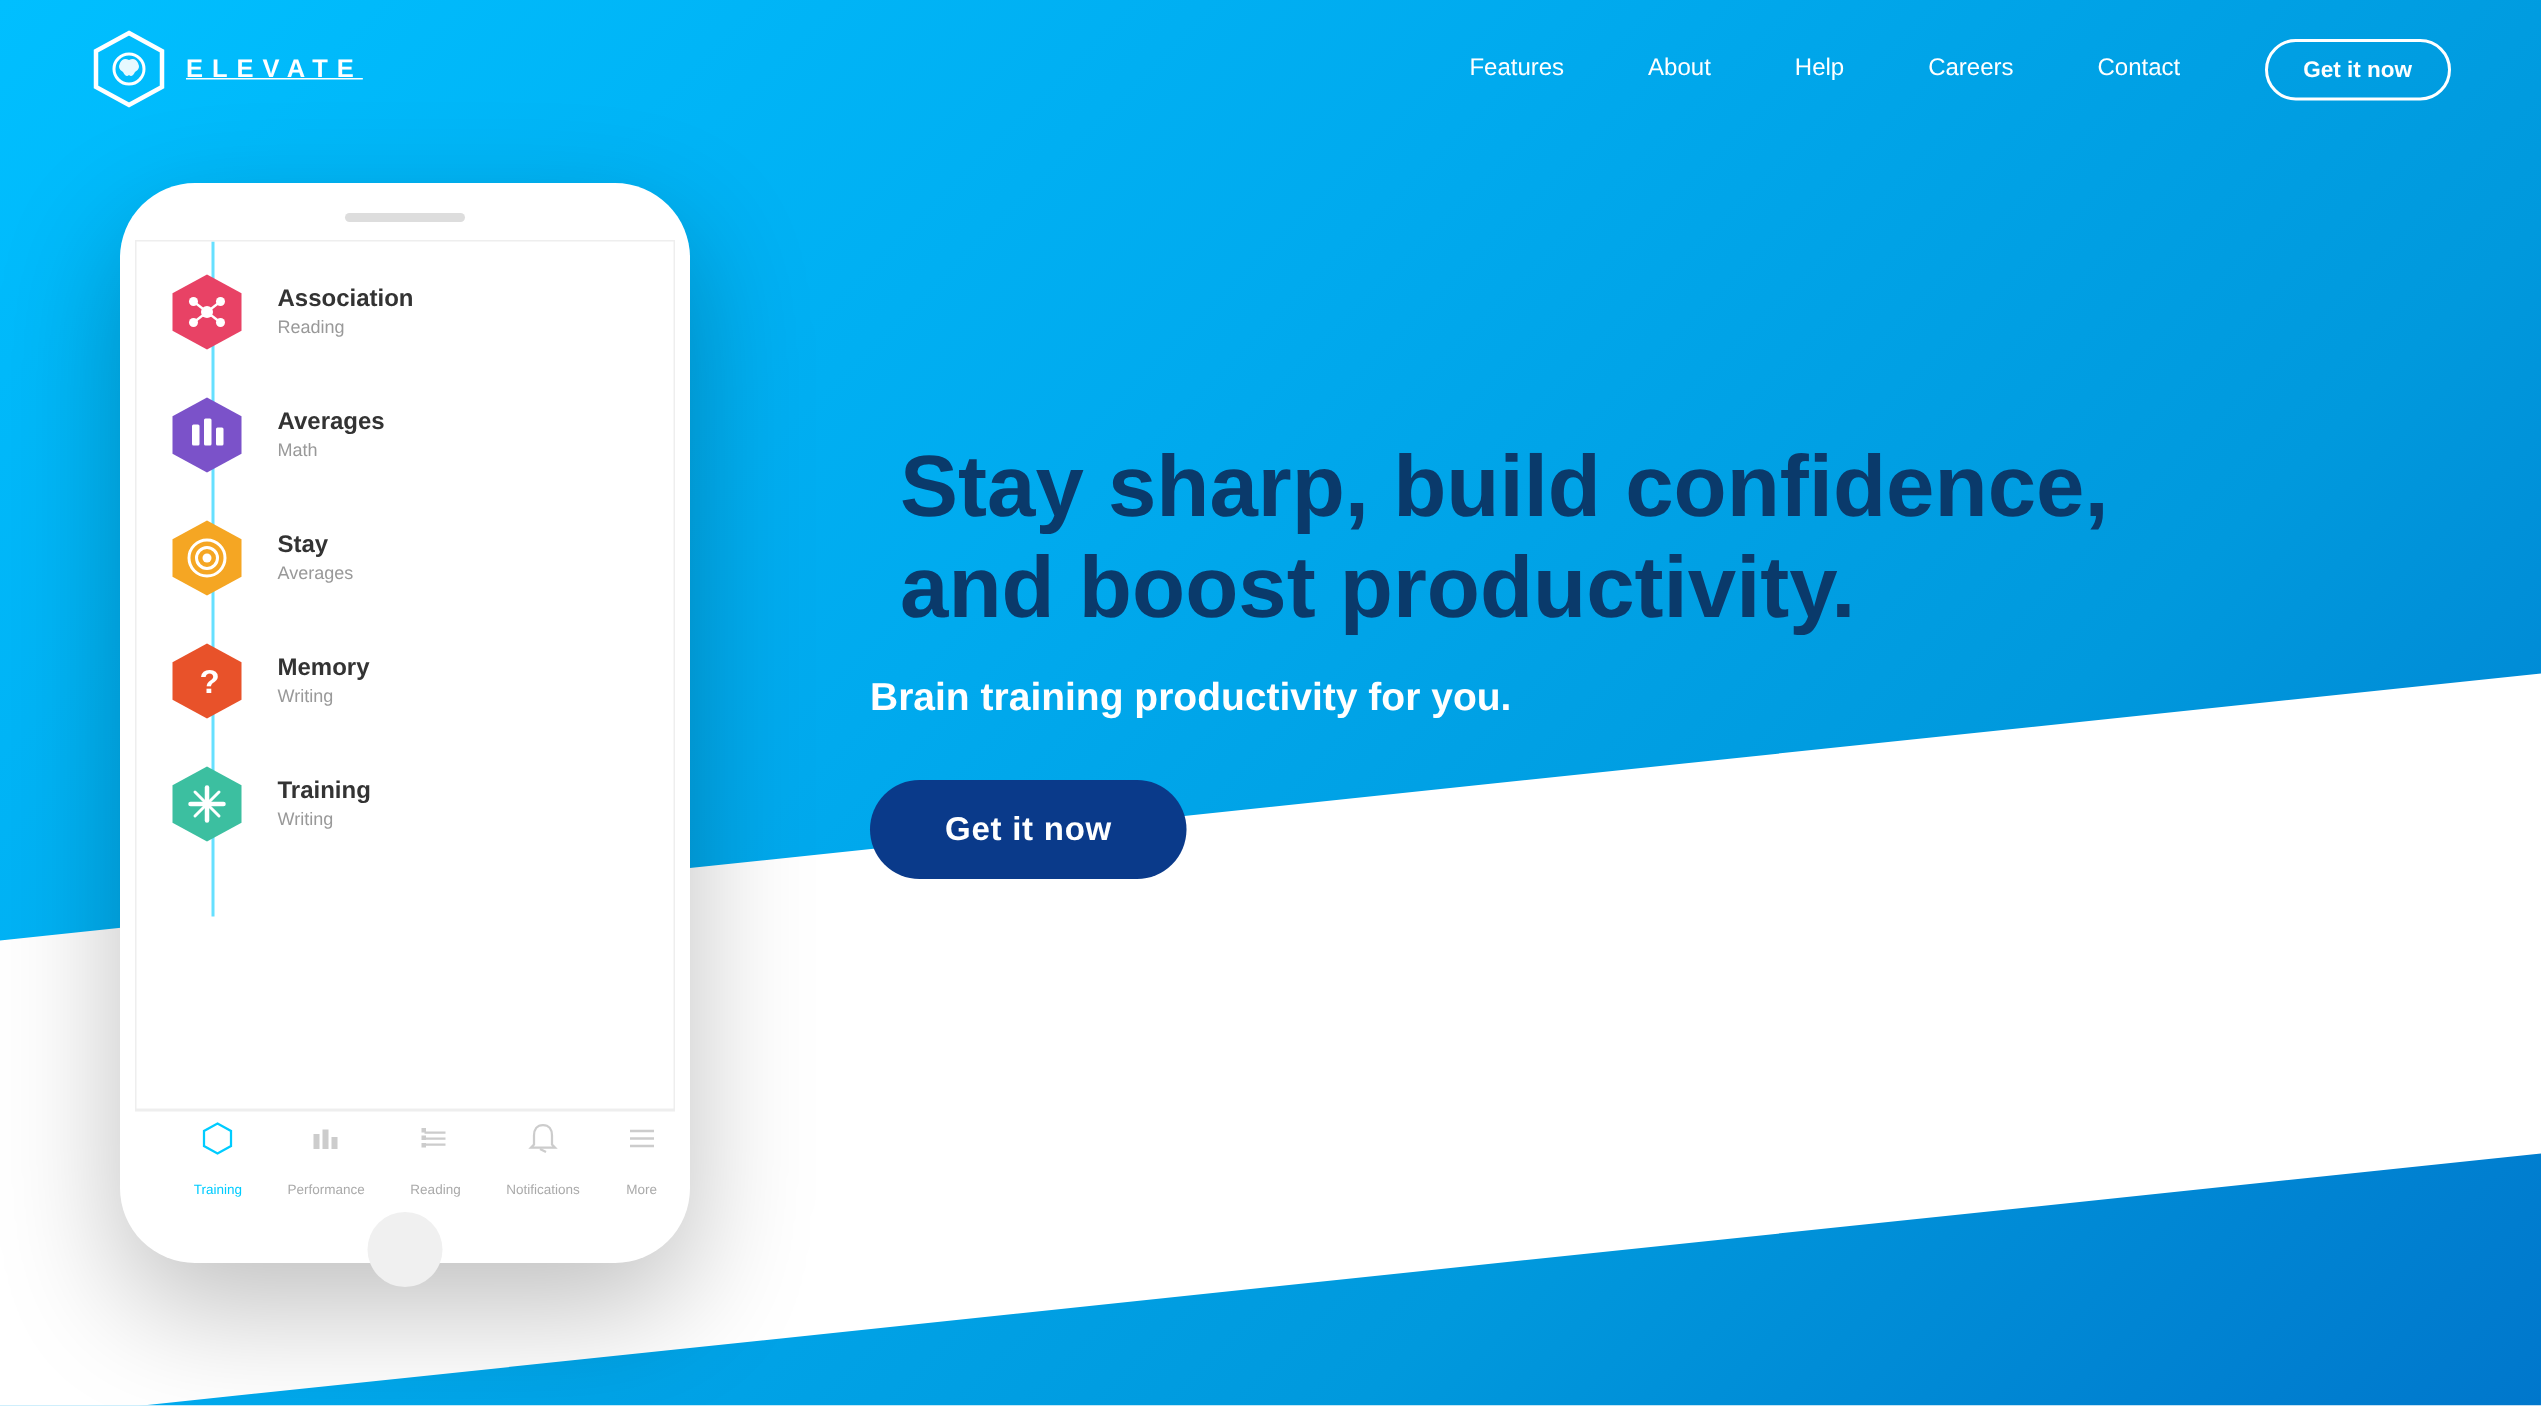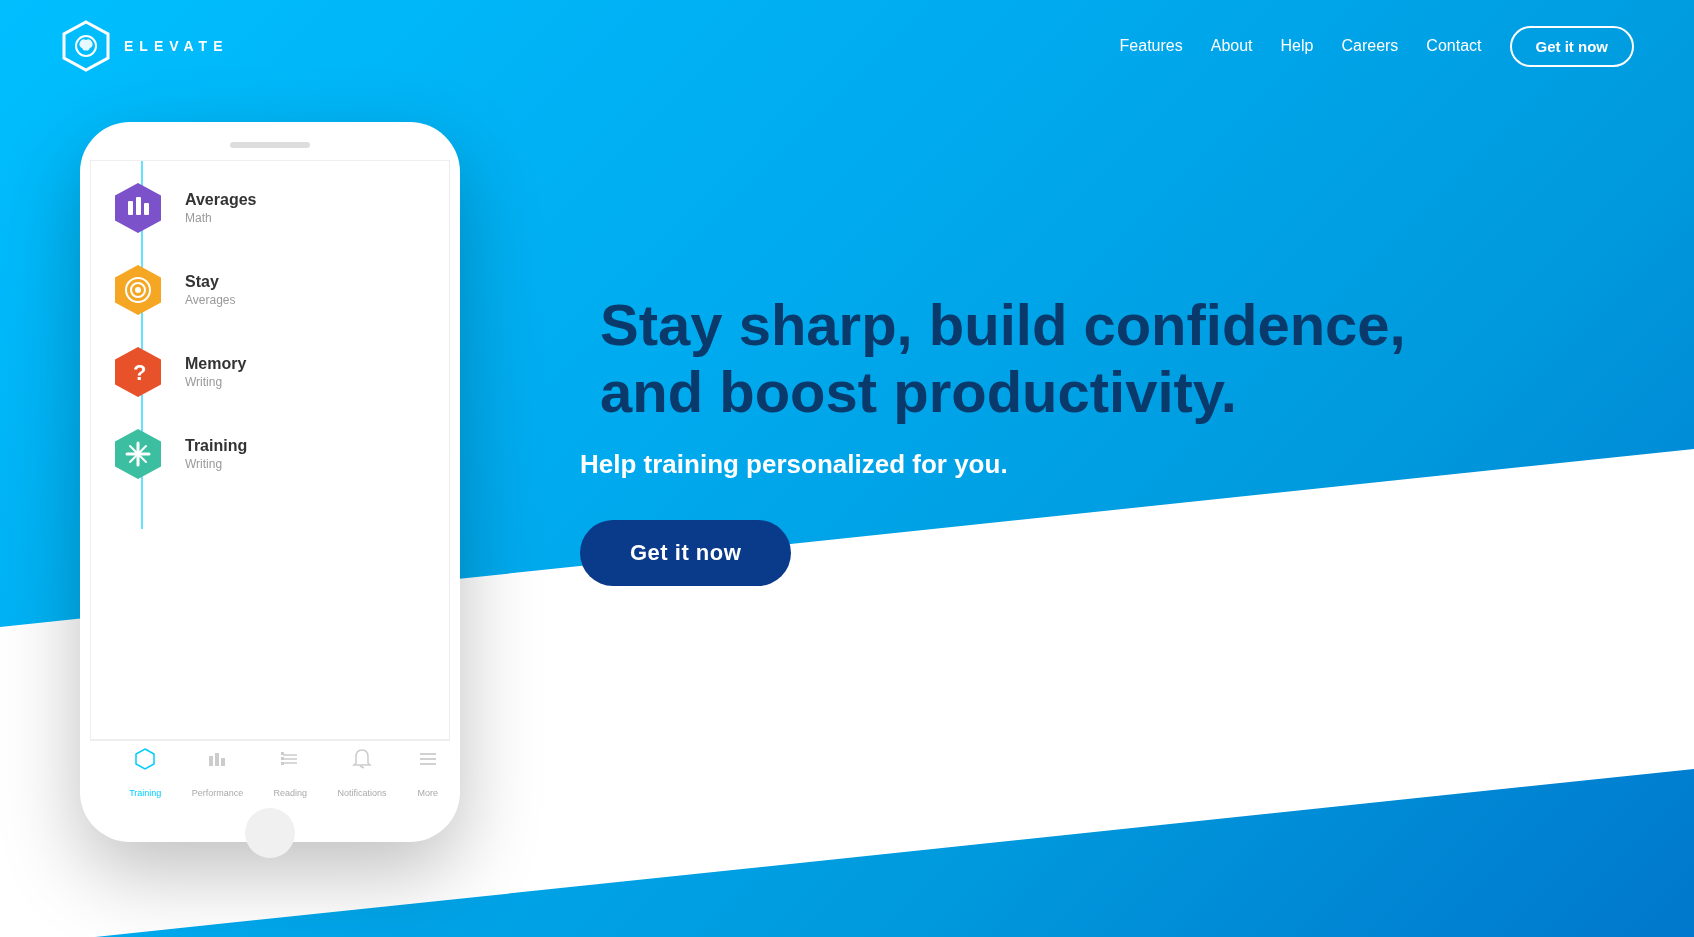--- a/index.html
+++ b/index.html
@@ -42,30 +42,31 @@
       align-items: center;
       gap: 12px;
     }
 
     .logo-hex {
       width: 52px;
       height: 52px;
     }
 
     .logo-text {
-      font-size: 14px;
+      font-size: 17px;
       font-weight: 700;
       letter-spacing: 6px;
       color: white;
+      text-decoration: underline;
     }
 
     .nav-links {
       display: flex;
       align-items: center;
-      gap: 28px;
+      gap: 56px;
       list-style: none;
     }
 
     .nav-links li a {
       color: white;
       text-decoration: none;
       font-size: 16px;
       font-weight: 500;
     }
 
@@ -287,20 +288,39 @@
   </nav>
 
   <div class="hero-content">
 
     <div class="phone-wrapper">
       <div class="phone">
         <div class="phone-notch"></div>
         <div class="phone-screen">
           <div class="phone-timeline">
 
+            <div class="timeline-item">
+              <svg class="timeline-icon" viewBox="0 0 54 54">
+                <polygon points="27,2 50,14.5 50,39.5 27,52 4,39.5 4,14.5" fill="#E84265"></polygon>
+
+                <circle cx="27" cy="27" r="4" fill="white"></circle>
+                <circle cx="18" cy="20" r="3" fill="white"></circle>
+                <circle cx="36" cy="20" r="3" fill="white"></circle>
+                <circle cx="18" cy="34" r="3" fill="white"></circle>
+                <circle cx="36" cy="34" r="3" fill="white"></circle>
+                <line x1="27" y1="27" x2="18" y2="20" stroke="white" stroke-width="1.5"></line>
+                <line x1="27" y1="27" x2="36" y2="20" stroke="white" stroke-width="1.5"></line>
+                <line x1="27" y1="27" x2="18" y2="34" stroke="white" stroke-width="1.5"></line>
+                <line x1="27" y1="27" x2="36" y2="34" stroke="white" stroke-width="1.5"></line>
+              </svg>
+              <div class="timeline-text">
+                <h3>Association</h3>
+                <p>Reading</p>
+              </div>
+            </div>
 
             <div class="timeline-item">
               <svg class="timeline-icon" viewBox="0 0 54 54">
                 <polygon points="27,2 50,14.5 50,39.5 27,52 4,39.5 4,14.5" fill="#7B52C9"></polygon>
 
                 <rect x="17" y="20" width="5" height="14" fill="white" rx="1"></rect>
                 <rect x="25" y="16" width="5" height="18" fill="white" rx="1"></rect>
                 <rect x="33" y="22" width="5" height="12" fill="white" rx="1"></rect>
               </svg>
               <div class="timeline-text">
@@ -401,19 +421,19 @@
 
         <div class="phone-home-button"></div>
       </div>
     </div>
 
     <div class="hero-text">
       <h1 class="hero-headline">
         <span>Stay sharp, build confidence,</span><br>
         <span>and boost productivity.</span>
       </h1>
-      <p class="hero-subline">Help training personalized for you.</p>
+      <p class="hero-subline">Brain training productivity for you.</p>
       <button class="hero-cta-btn">Get it now</button>
     </div>
 
   </div>
 
 </div>
 
 </body></html>

